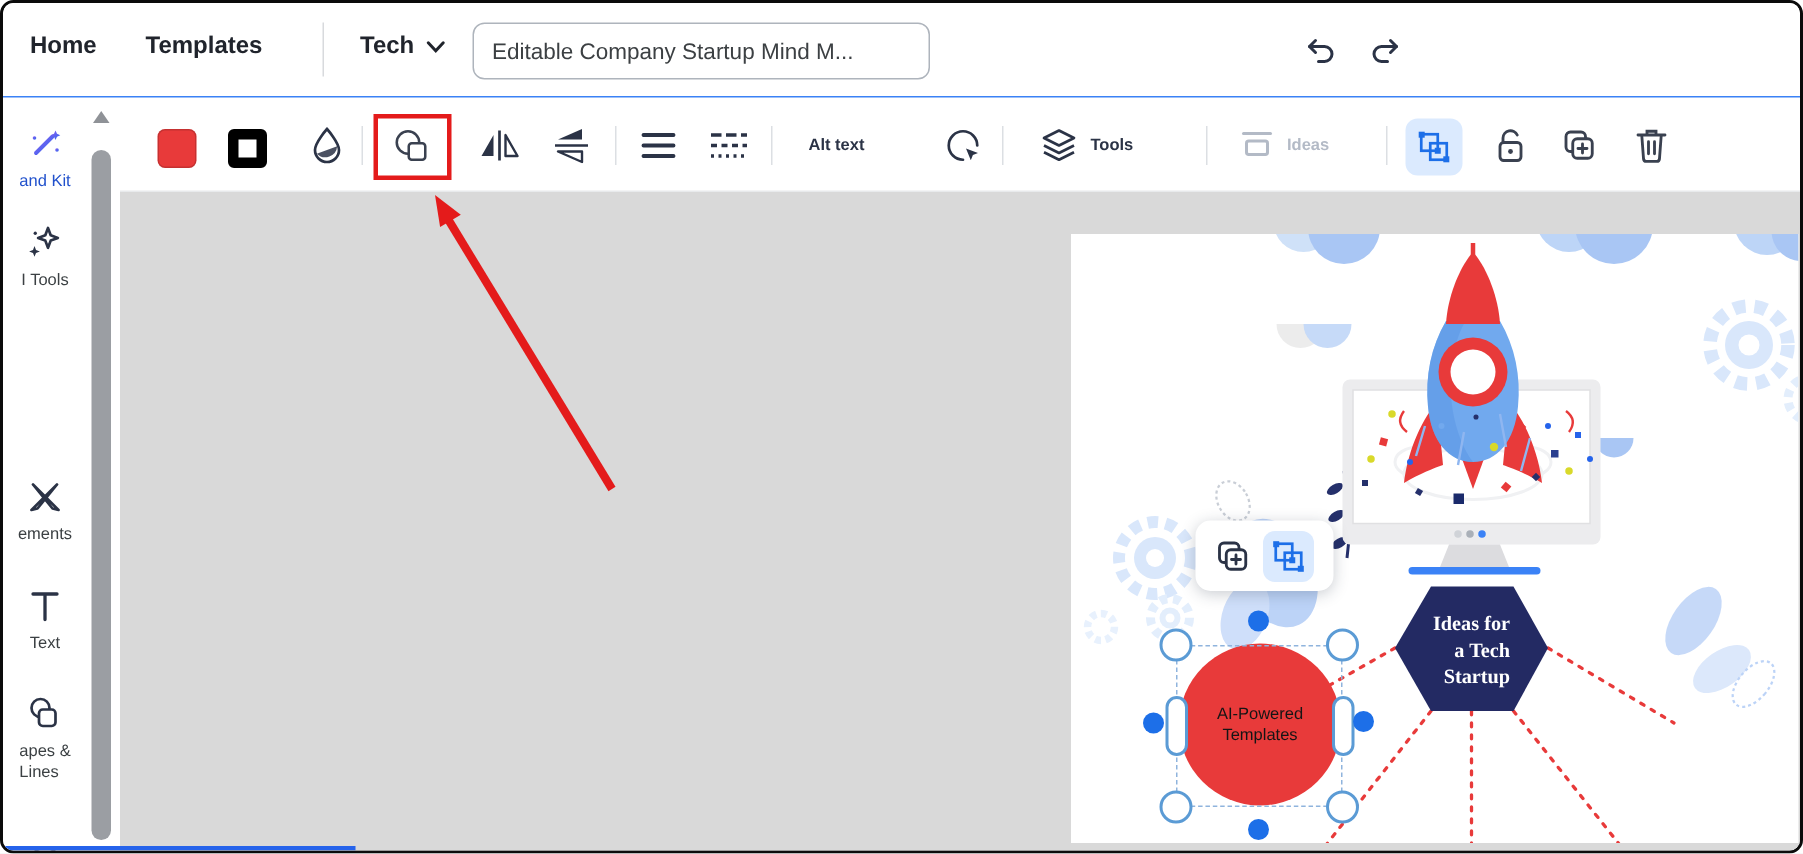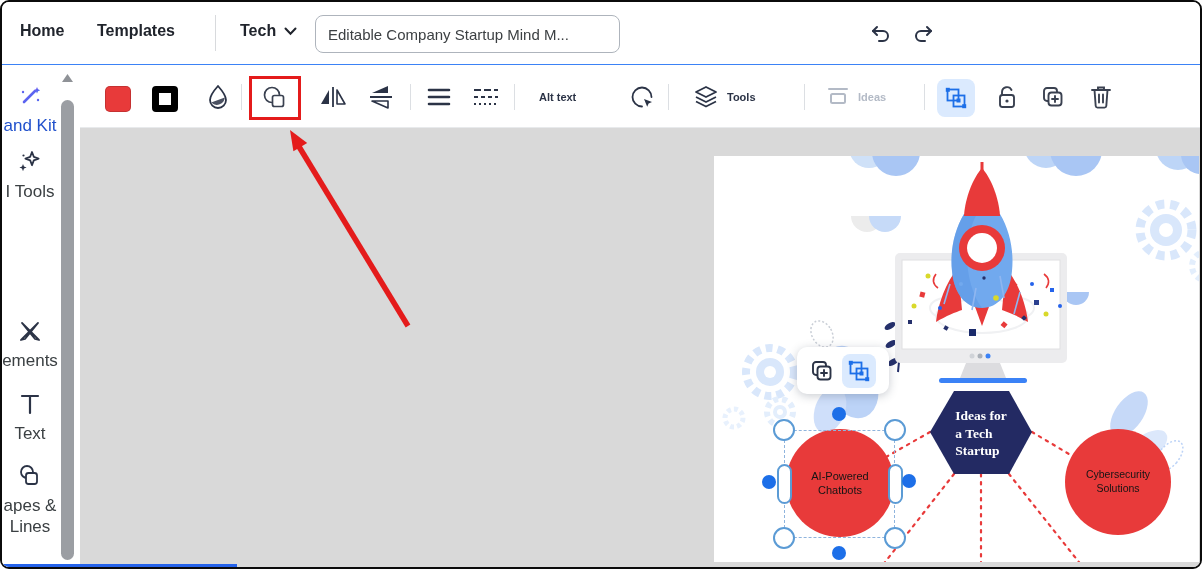--- a/index.html
+++ b/index.html
@@ -7,39 +7,39 @@
   
   .topbar{position:absolute;left:0;top:0;width:100%;height:62px;background:#fff;border-bottom:1px solid #3b82f6;z-index:20;}
   .nav-link{position:absolute;top:20px;font-size:16px;font-weight:700;color:#20242c;cursor:pointer;}
   .vdiv-top{position:absolute;top:13px;width:1px;height:36px;background:#d8dadd;}
   .file-chip{position:absolute;left:238px;top:20px;display:flex;align-items:center;gap:8px;font-size:16px;font-weight:700;color:#20242c;cursor:pointer;}
   .title-input{position:absolute;left:313px;top:13px;width:305px;height:38px;box-sizing:border-box;border:1px solid #aeb4bc;border-radius:8px;padding:0 12px;font-size:15px;color:#3c4043;font-family:"Liberation Sans","DejaVu Sans",sans-serif;background:#fff;}
   .hist-btn{position:absolute;top:18px;width:28px;height:28px;display:flex;align-items:center;justify-content:center;cursor:pointer;}
   
   .sidebar{position:absolute;left:0;top:62px;width:78px;bottom:0;background:#fff;z-index:15;}
   .sb-item{position:absolute;left:0;width:56px;display:flex;flex-direction:column;align-items:center;gap:5px;cursor:pointer;}
-  .sb-label{font-size:17px;color:#3b4043;text-align:center;white-space:pre-line;line-height:1.25;}
+  .sb-label{font-size:11px;color:#3b4043;text-align:left;white-space:pre-line;line-height:1.25;}
   .sb-item.active .sb-label{color:#2151cc;}
   .sb-scroll{position:absolute;right:5px;top:8px;width:15px;bottom:4px;}
   .sb-thumb{position:absolute;left:1px;top:28px;width:13px;height:460px;background:#9b9ea3;border-radius:7px;}
   
   .toolbar{position:absolute;left:78px;top:62px;right:0;height:63px;background:#fff;border-bottom:1px solid #e8eaec;z-index:18;}
   .tb{position:absolute;display:flex;align-items:center;justify-content:center;cursor:pointer;}
   .vdiv{position:absolute;top:20px;width:1px;height:26px;background:#dcdfe3;}
   .swatch-fill{left:25px;top:22px;width:26px;height:26px;border-radius:5px;background:#e83a3a;box-shadow:inset 0 0 0 1px rgba(0,0,0,.15);}
   .swatch-border{left:72px;top:22px;width:26px;height:26px;border-radius:4px;border:7px solid #000;box-sizing:border-box;background:#fff;}
   .redbox{left:169px;top:12px;width:52px;height:44px;box-sizing:border-box;border:3px solid #e41b1b;display:flex;align-items:center;justify-content:center;}
   .tb-label{font-size:11px;font-weight:700;color:#2b3346;}
   .tb-label.dim{color:#b3bac6;}
   .group-btn{left:857px;top:15px;width:38px;height:38px;background:#dbeafe;border-radius:8px;}
   
   .canvas{position:absolute;left:78px;top:125px;right:0;bottom:0;background:#d9d9d9;}
   .page{position:absolute;left:634px;top:29px;width:485px;height:406px;background:#fff;overflow:hidden;}
   .page-svg{position:absolute;left:0;top:0;z-index:1;}
-  .hex-label{position:absolute;left:213px;top:240px;width:108px;height:75px;display:flex;align-items:center;justify-content:center;text-align:left;color:#fff;font-family:"Liberation Serif","DejaVu Serif",serif;font-weight:700;font-size:13.5px;line-height:1.3;white-space:pre-line;z-index:3;}
+  .hex-label{position:absolute;left:213px;top:240px;width:108px;height:75px;display:flex;align-items:center;justify-content:center;text-align:right;color:#fff;font-family:"Liberation Serif","DejaVu Serif",serif;font-weight:700;font-size:13.5px;line-height:1.3;white-space:pre-line;z-index:3;}
   .node-circle{position:absolute;border-radius:50%;background:#e83a3a;display:flex;align-items:center;justify-content:center;text-align:center;color:#151515;white-space:pre-line;z-index:2;}
   .node-ai{left:72px;top:273px;width:108px;height:108px;font-size:11px;line-height:1.3;}
   .node-cyber{left:351px;top:273px;width:106px;height:106px;font-size:10.5px;line-height:1.3;}
   .sel-box{position:absolute;left:70px;top:274px;width:111px;height:108px;border:1.5px dashed #8fb4dd;box-sizing:border-box;z-index:4;pointer-events:none;}
   .handle{position:absolute;background:#fff;border:2px solid #5b9bd5;box-sizing:border-box;z-index:5;}
   .h-corner{width:22px;height:22px;border-radius:50%;}
   .h-side{width:15px;height:40px;border-radius:8px;}
   .conn-dot{position:absolute;width:14px;height:14px;border-radius:50%;background:#1d6fe8;z-index:5;}
   .float-bar{position:absolute;left:83px;top:191px;width:92px;height:47px;background:#fff;border-radius:10px;box-shadow:0 2px 10px rgba(40,50,70,.25);display:flex;align-items:center;justify-content:center;gap:8px;z-index:6;}
   .float-group{width:34px;height:34px;background:#dbeafe;border-radius:8px;display:flex;align-items:center;justify-content:center;}
@@ -392,23 +392,21 @@
           <path d="M295 318 L368 410"></path>
         </g>
 
         <polygon points="216,276 240,235 295,235 318,276 295,318 240,318" fill="#232a63"></polygon>
       </svg>
 
       <div class="hex-label">Ideas for
 a Tech
 Startup</div>
       <div class="node-circle node-ai">AI-Powered
-Chatbots</div>
-      <div class="node-circle node-cyber">Cybersecurity
-Solutions</div>
+Templates</div>
 
       <div class="sel-box"></div>
       <div class="handle h-corner" style="left:59px;top:263px"></div>
       <div class="handle h-corner" style="left:170px;top:263px"></div>
       <div class="handle h-corner" style="left:59px;top:371px"></div>
       <div class="handle h-corner" style="left:170px;top:371px"></div>
       <div class="handle h-side" style="left:63px;top:308px"></div>
       <div class="handle h-side" style="left:174px;top:308px"></div>
       <div class="conn-dot" style="left:118px;top:251px"></div>
       <div class="conn-dot" style="left:48px;top:319px"></div>

